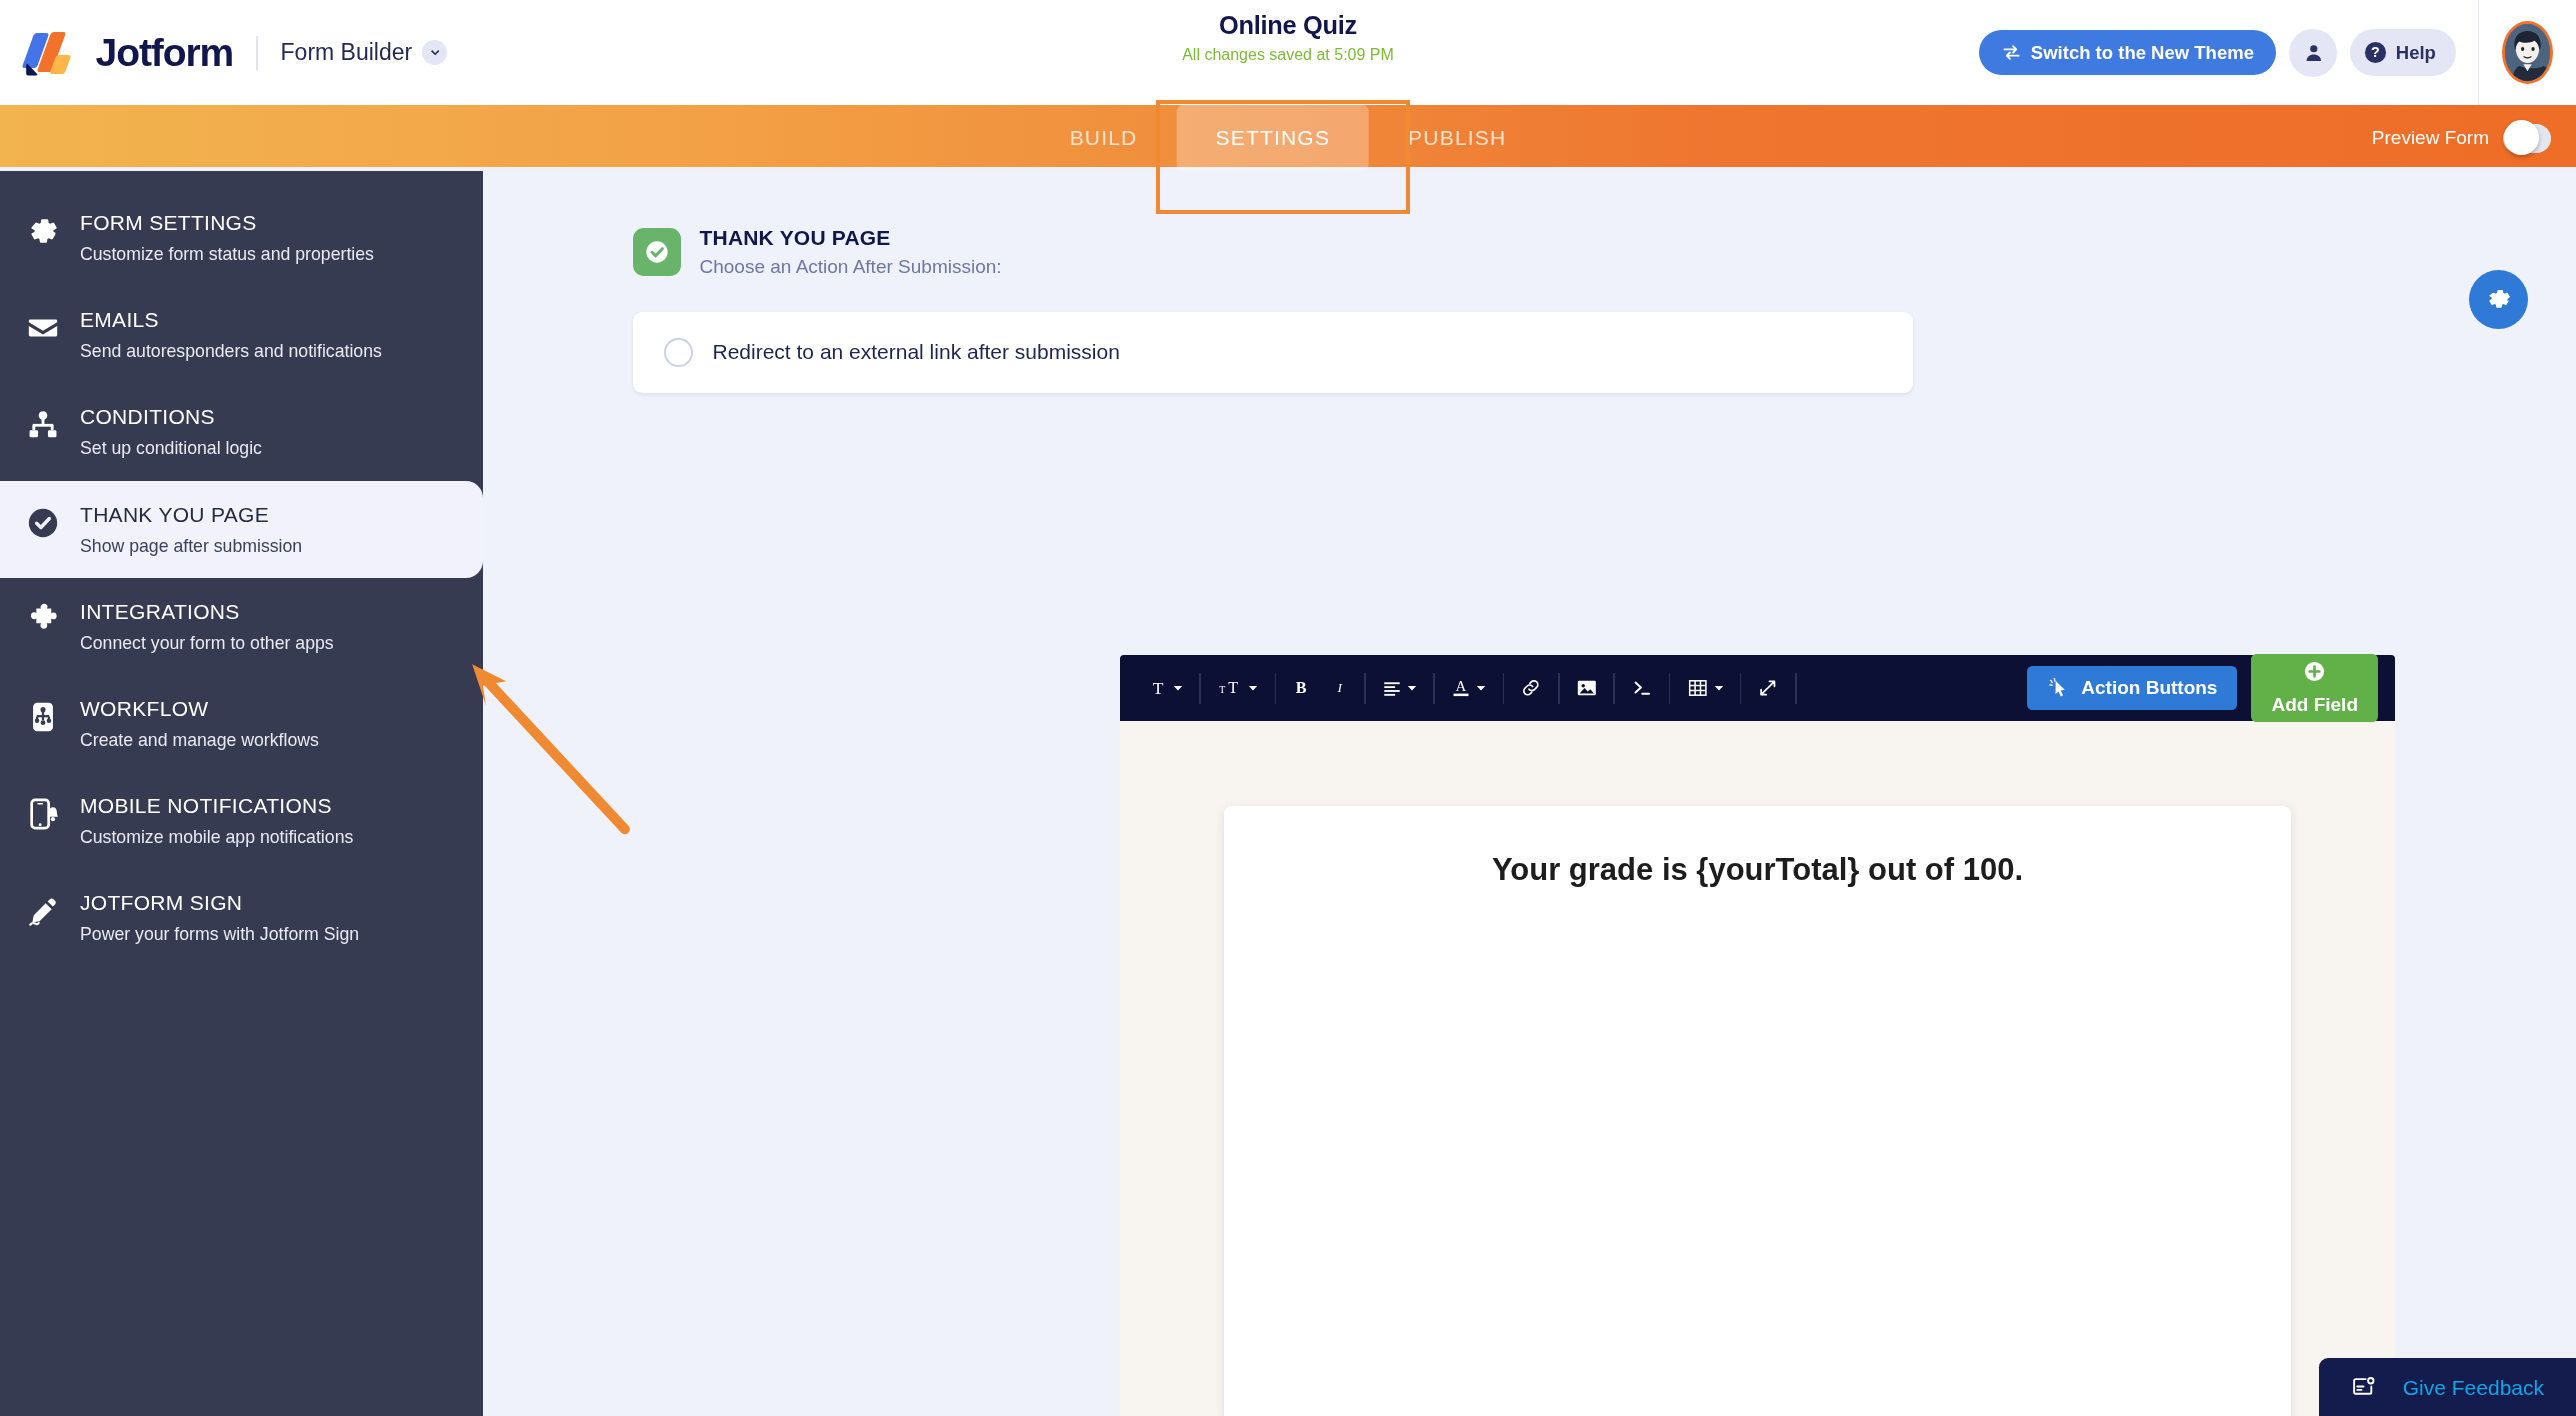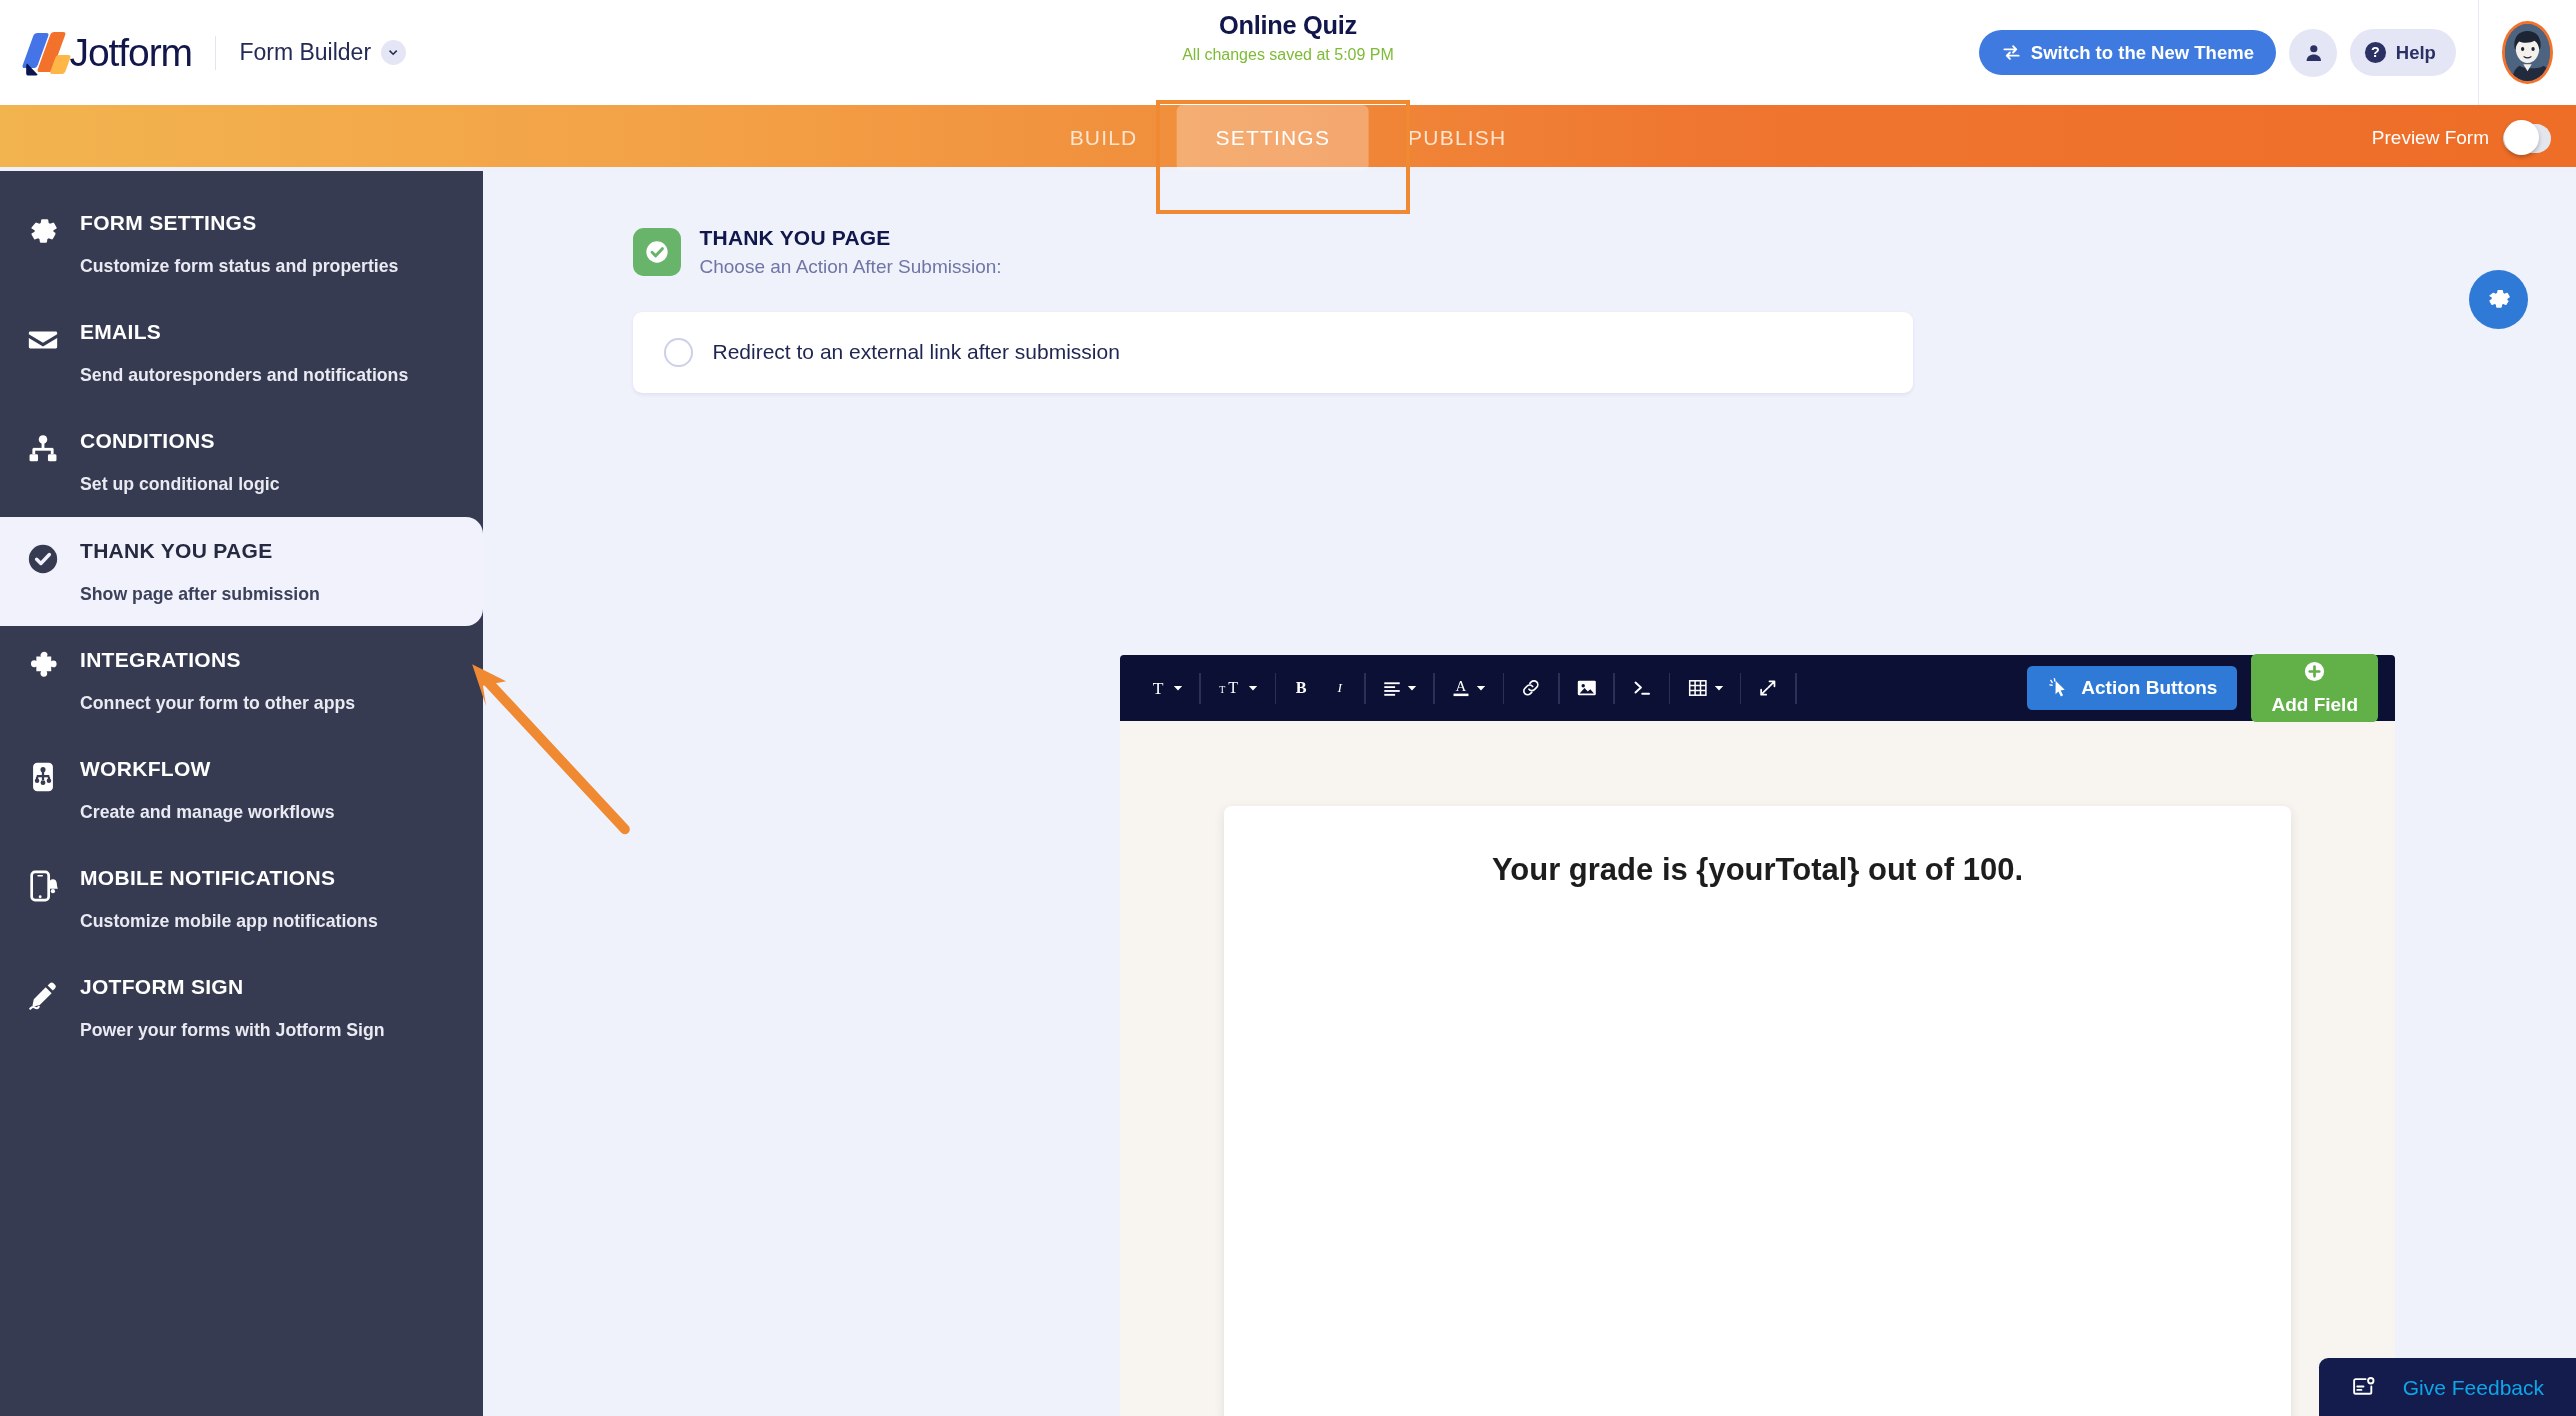--- a/index.html
+++ b/index.html
@@ -19,22 +19,22 @@
   }
   .logo-group { display: flex; align-items: center; margin-left: 21.6px; }
   .logo-mark { width: 48px; height: 48px; position: relative; }
   .logo-mark span { position: absolute; display: block; border-radius: 3.1px; }
   .lm1 { width: 14.6px; height: 35px; background: #4573e8; transform: skewX(-20deg); left: 6.2px; top: 4.6px; }
   .lm2 { width: 14.6px; height: 40px; background: #f2722b; transform: skewX(-20deg); left: 22.4px; top: 3.1px; }
   .lm3 { width: 14.6px; height: 18.5px; background: #ffb648; transform: skewX(-20deg); left: 31px; top: 26px; }
   .lm4 { width: 12.3px; height: 13px; background: #0a1551; left: 4.6px; top: 34px;
          clip-path: polygon(0 100%, 100% 100%, 0 0); border-radius: 0; }
   .logo-word {
-    font-size: 39px; font-weight: 400; color: #11164b;
-    letter-spacing: -1.1px; margin-left: 0;
+    font-size: 39px; font-weight: 700; color: #11164b;
+    letter-spacing: -1.1px; margin-left: 26px;
   }
   .hdr-divider { width: 1.5px; height: 34px; background: #e2e4ef; margin: 0 23px; }
   .form-builder-btn {
     display: flex; align-items: center; gap: 10px;
     font-size: 23px; color: #232a56; cursor: pointer;
   }
   .chev-circle {
     width: 25px; height: 25px; border-radius: 50%;
     background: #e4e6f5; display: flex; align-items: center;
     justify-content: center;
@@ -135,21 +135,21 @@
   }
   .side-item.active {
     background: #f1f2fb;
     border-top-right-radius: 17px;
     border-bottom-right-radius: 17px;
     margin-right: 0;
   }
   .side-icon { width: 34px; height: 34px; flex: none; margin-top: 3.1px; }
   .side-icon svg { width: 34px; height: 34px; display: block; fill: #ffffff; }
   .side-item.active .side-icon svg { fill: #363b51; }
-  .side-text { display: flex; flex-direction: column; gap: 21px; font-weight: bold; }
+  .side-text { display: flex; flex-direction: column; gap: 9px; }
   .side-title {
     font-size: 21px; color: #ffffff; letter-spacing: 0.3px;
   }
   .side-desc { font-size: 17.7px; color: #e9eaf2; }
   .side-item.active .side-title { color: #262a40; }
   .side-item.active .side-desc { color: #3b415a; }
 
   
   .main {
     position: absolute; left: 483px; top: 171px;

